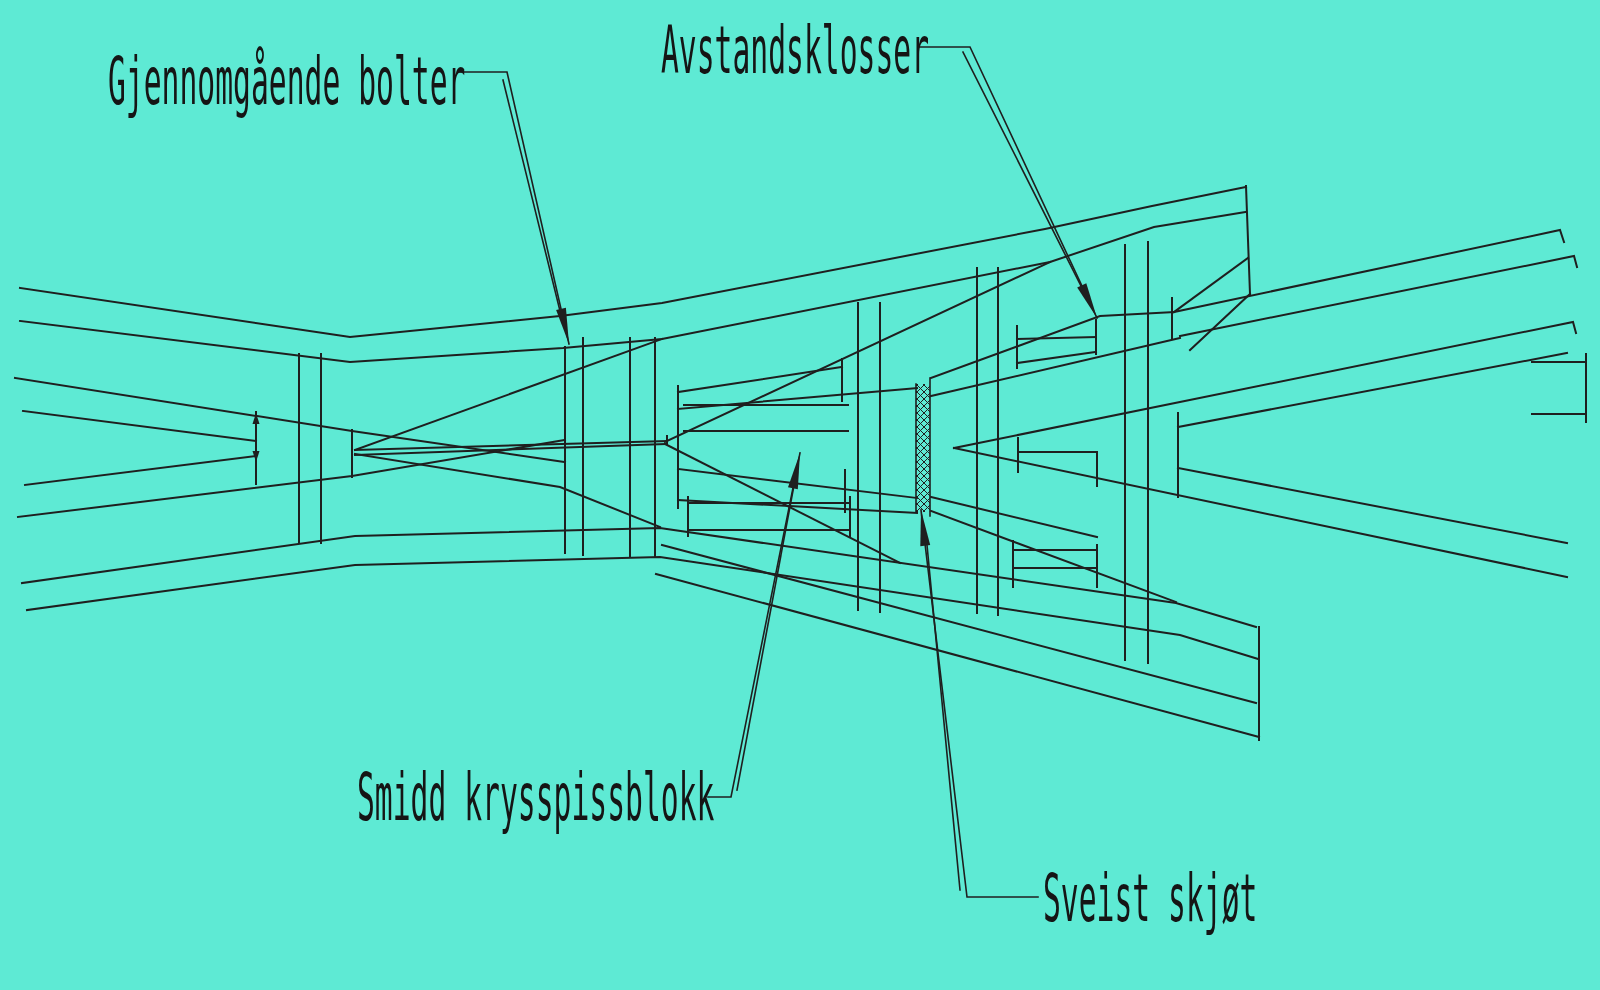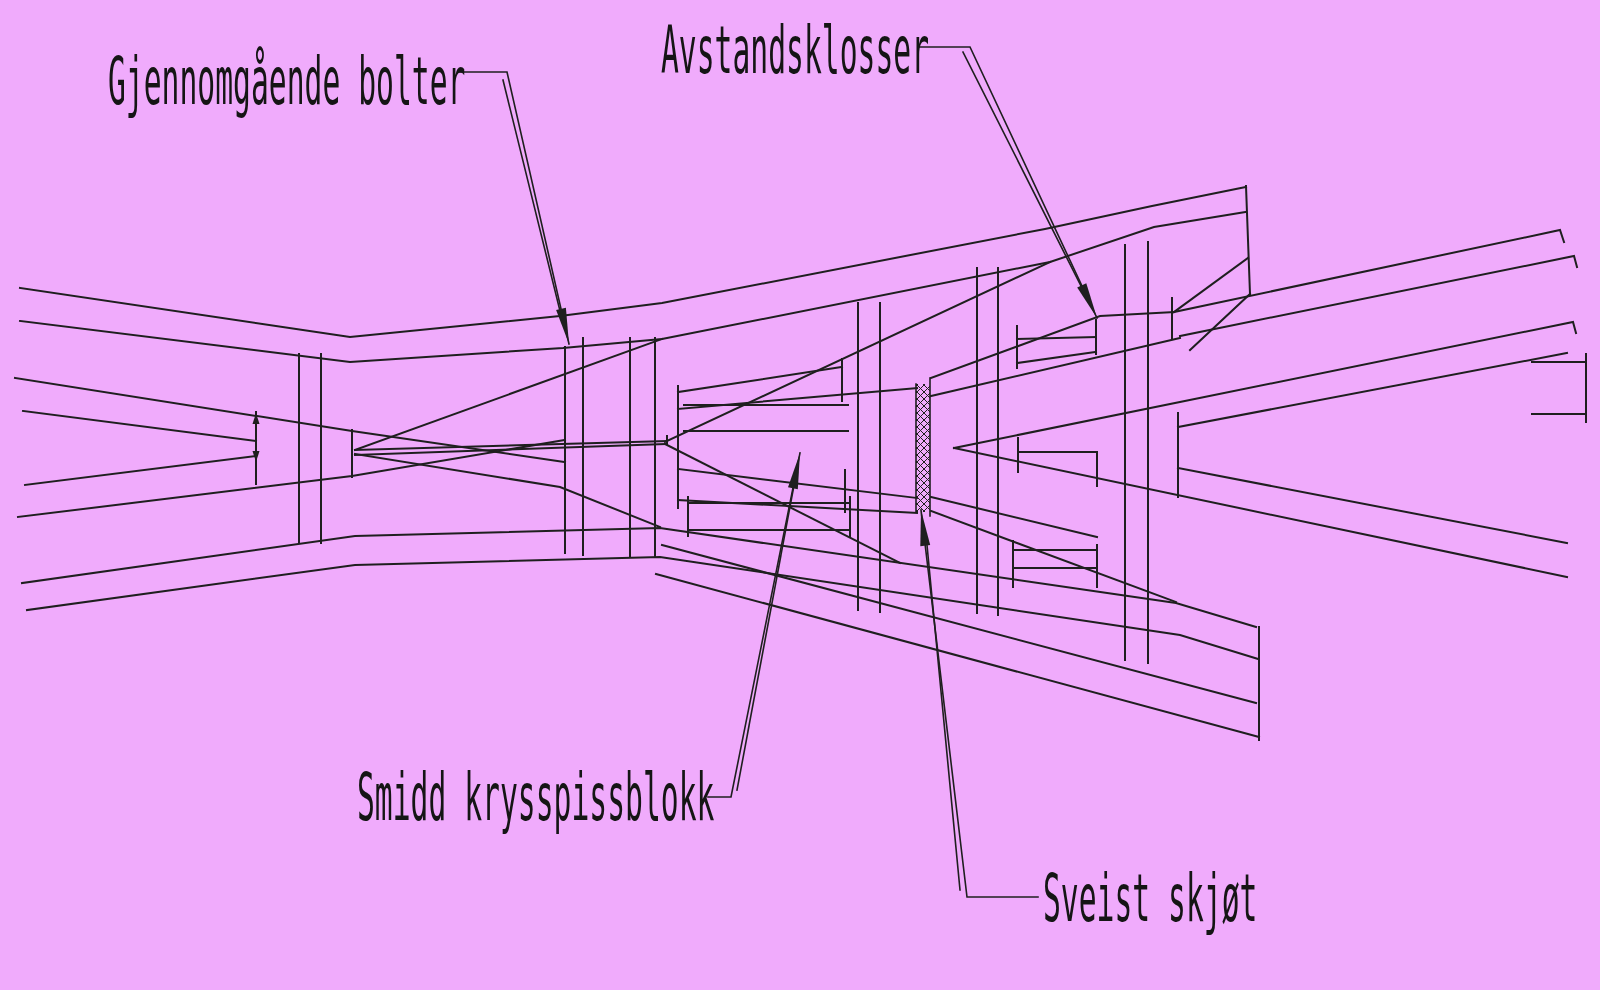--- a/index.html
+++ b/index.html
@@ -1,16 +1,16 @@
 <!DOCTYPE html>
 <html><head>
 <meta charset="utf-8">
 <style>
   html,body{margin:0;padding:0;background:#ffffff;}
-  #stage{position:relative;width:1600px;height:990px;background:#f0abfc;overflow:hidden;}
+  #stage{position:relative;width:1600px;height:990px;background:#5eead4;overflow:hidden;}
   svg{display:block;width:1600px;height:990px;}
   .ln{fill:none;stroke:#1f1f1f;stroke-width:2;stroke-linecap:square;}
   .thin{fill:none;stroke:#1f1f1f;stroke-width:1.6;stroke-linecap:square;}
   .arrow{fill:#1f1f1f;stroke:none;}
   .cadtext{font-family:"DejaVu Sans Mono","Liberation Mono",monospace;font-size:66px;fill:#151515;}
 </style>
 </head>
 <body>
 
 <div id="stage">

